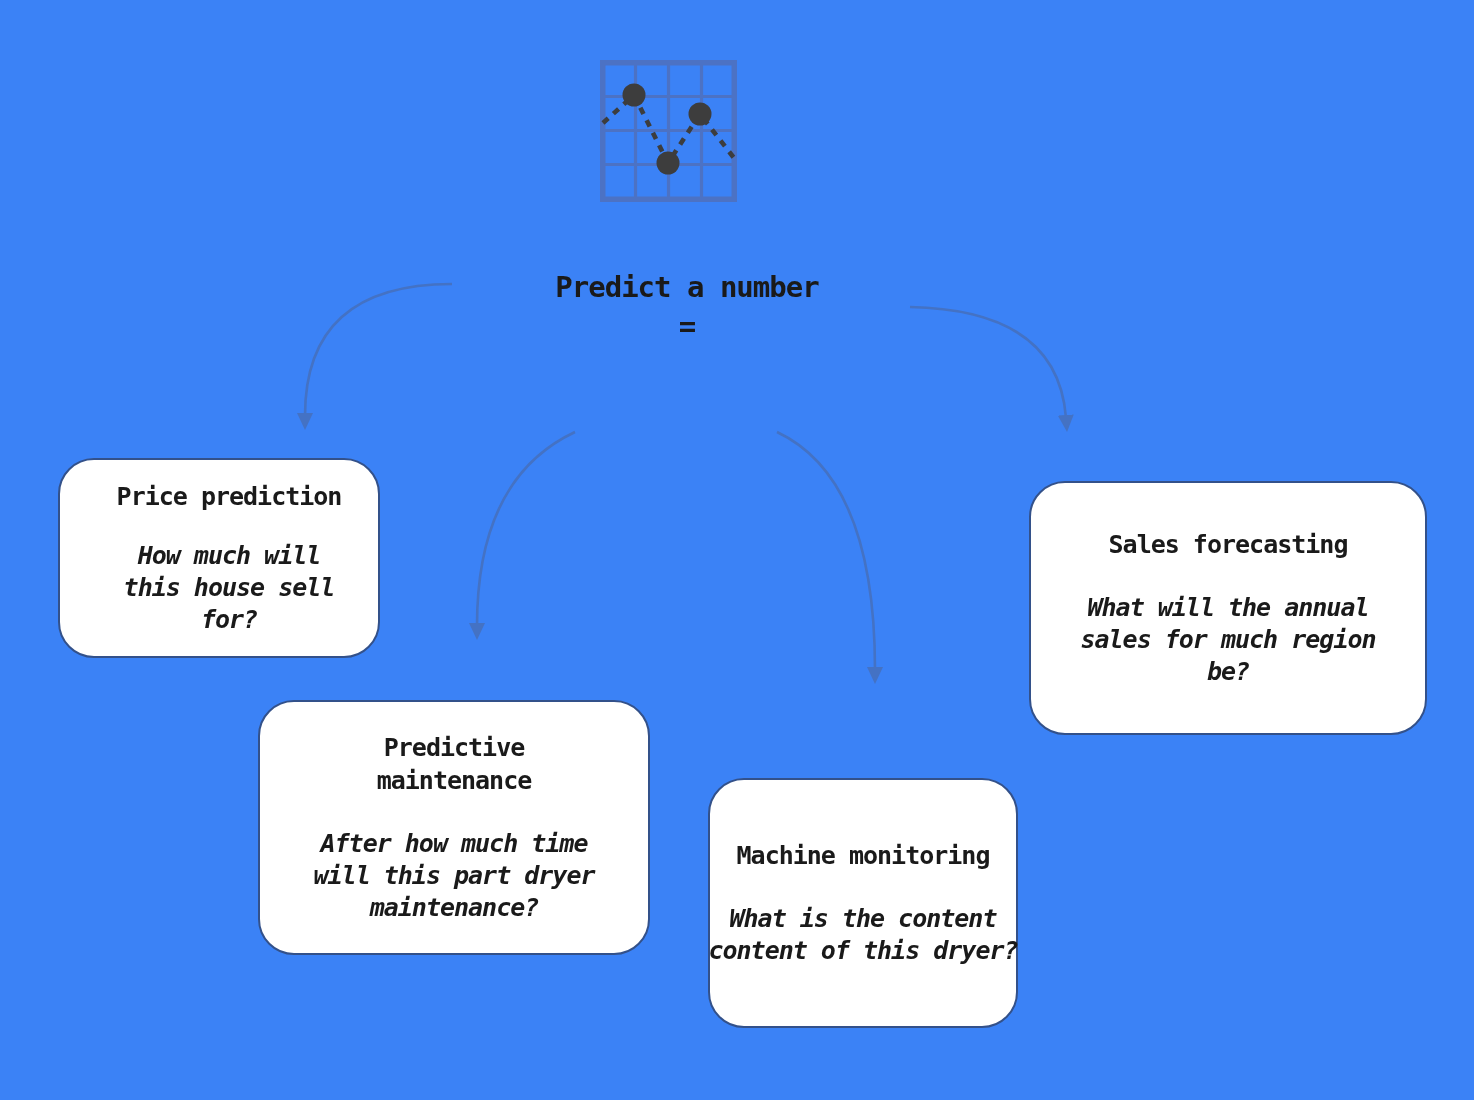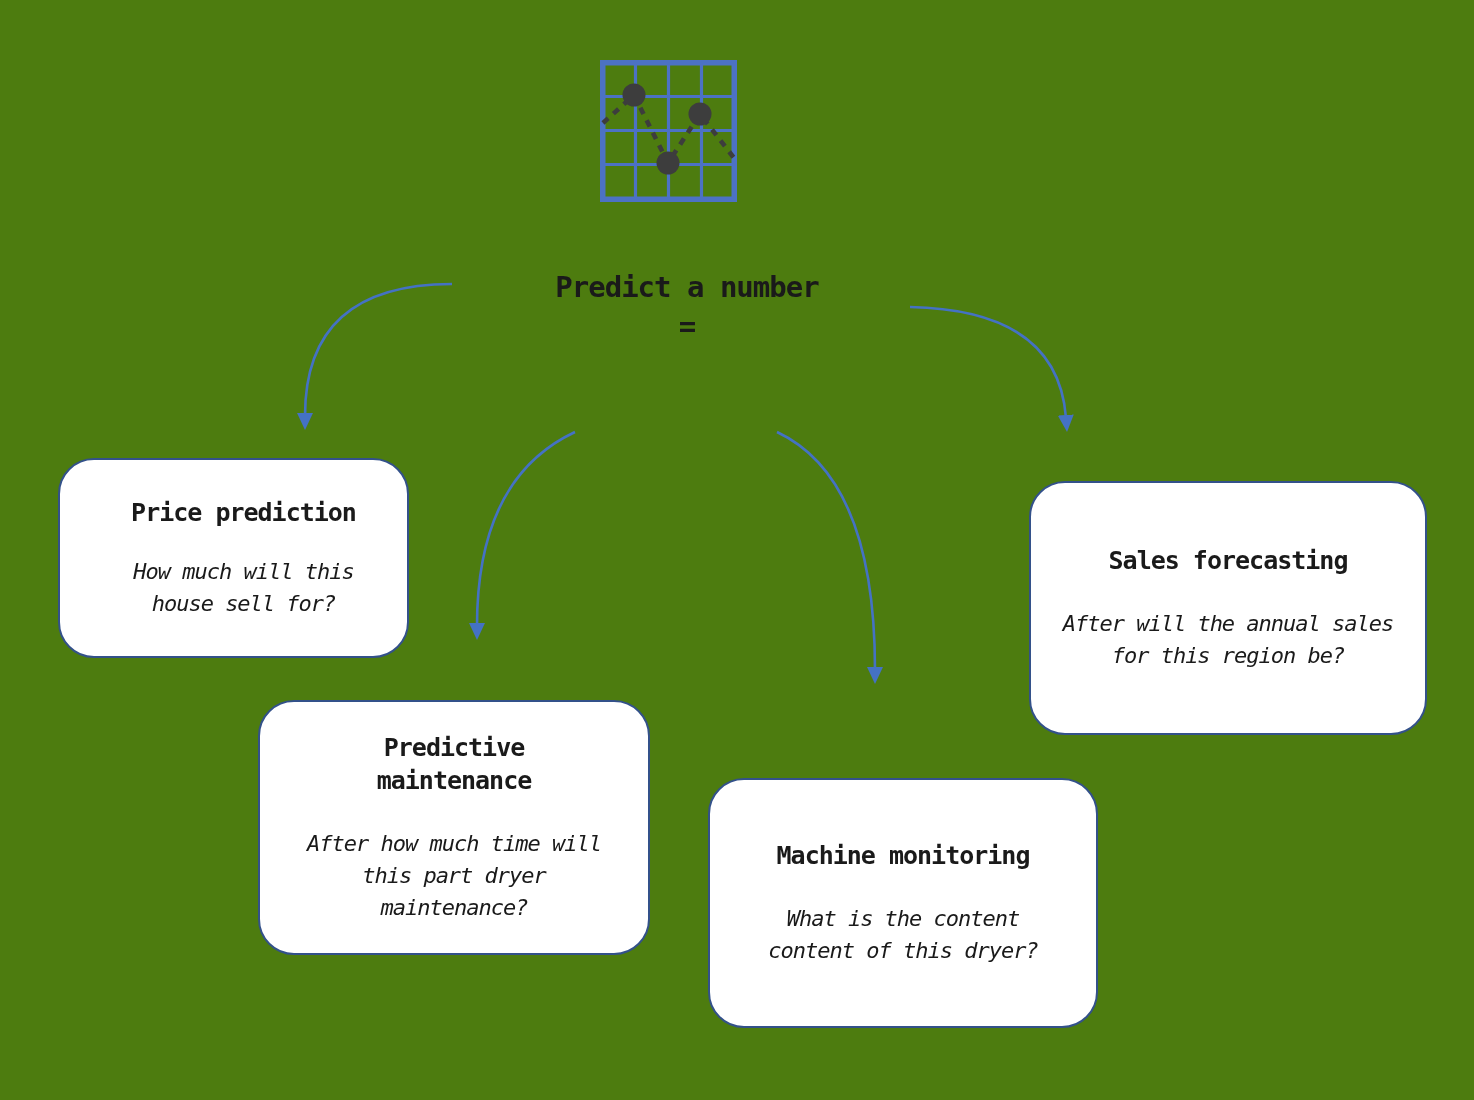--- a/index.html
+++ b/index.html
@@ -6,21 +6,21 @@
     --arrow:#4472C4;
     --border:#33518A;
     --ink:#1a1a1a;
   }
   *{margin:0;padding:0;box-sizing:border-box;}
   html,body{background:#ffffff;}
   .canvas{
     position:relative;
     width:1474px;
     height:1100px;
-    background:#4d7c0f;
+    background:#3b82f6;
     overflow:hidden;
     font-family:"DejaVu Sans Mono", monospace;
     color:var(--ink);
   }
   .arrows{
     position:absolute;
     left:0;top:0;
     width:1474px;height:1100px;
     pointer-events:none;
   }
@@ -50,33 +50,33 @@
     justify-content:center;
     text-align:center;
   }
   .box-title{
     font-size:25px;
     font-weight:700;
     line-height:33px;
     letter-spacing:-1px;
   }
   .box-question{
-    font-size:22px;
-    font-weight:400;
+    font-size:25px;
+    font-weight:700;
     font-style:italic;
     line-height:32px;
     letter-spacing:-1px;
     margin-top:31px;
   }
-  #box-price{left:58px;top:458px;width:351px;height:200px;padding-left:20px;}
+  #box-price{left:58px;top:458px;width:322px;height:200px;padding-left:20px;}
   #box-price .box-question{width:252px;margin-top:27px;}
   #box-maintenance{left:258px;top:700px;width:392px;height:255px;}
   #box-maintenance .box-title{width:260px;}
   #box-maintenance .box-question{width:322px;}
-  #box-machine{left:708px;top:778px;width:390px;height:250px;}
+  #box-machine{left:708px;top:778px;width:310px;height:250px;}
   #box-machine .box-question{width:312px;}
   #box-sales{left:1029px;top:481px;width:398px;height:254px;}
   #box-sales .box-question{width:340px;}
 </style>
 </head>
 <body>
 
 <div class="canvas">
 
   <svg class="arrows" viewBox="0 0 1474 1100" xmlns="http://www.w3.org/2000/svg">
@@ -129,16 +129,16 @@
     <div class="box-question">After how much time will this part dryer maintenance?</div>
   </div>
 
   <div class="box" id="box-machine">
     <div class="box-title">Machine monitoring</div>
     <div class="box-question">What is the content content of this dryer?</div>
   </div>
 
   <div class="box" id="box-sales">
     <div class="box-title">Sales forecasting</div>
-    <div class="box-question">After will the annual sales for this region be?</div>
+    <div class="box-question">What will the annual sales for much region be?</div>
   </div>
 
 </div>
 
 </body></html>

